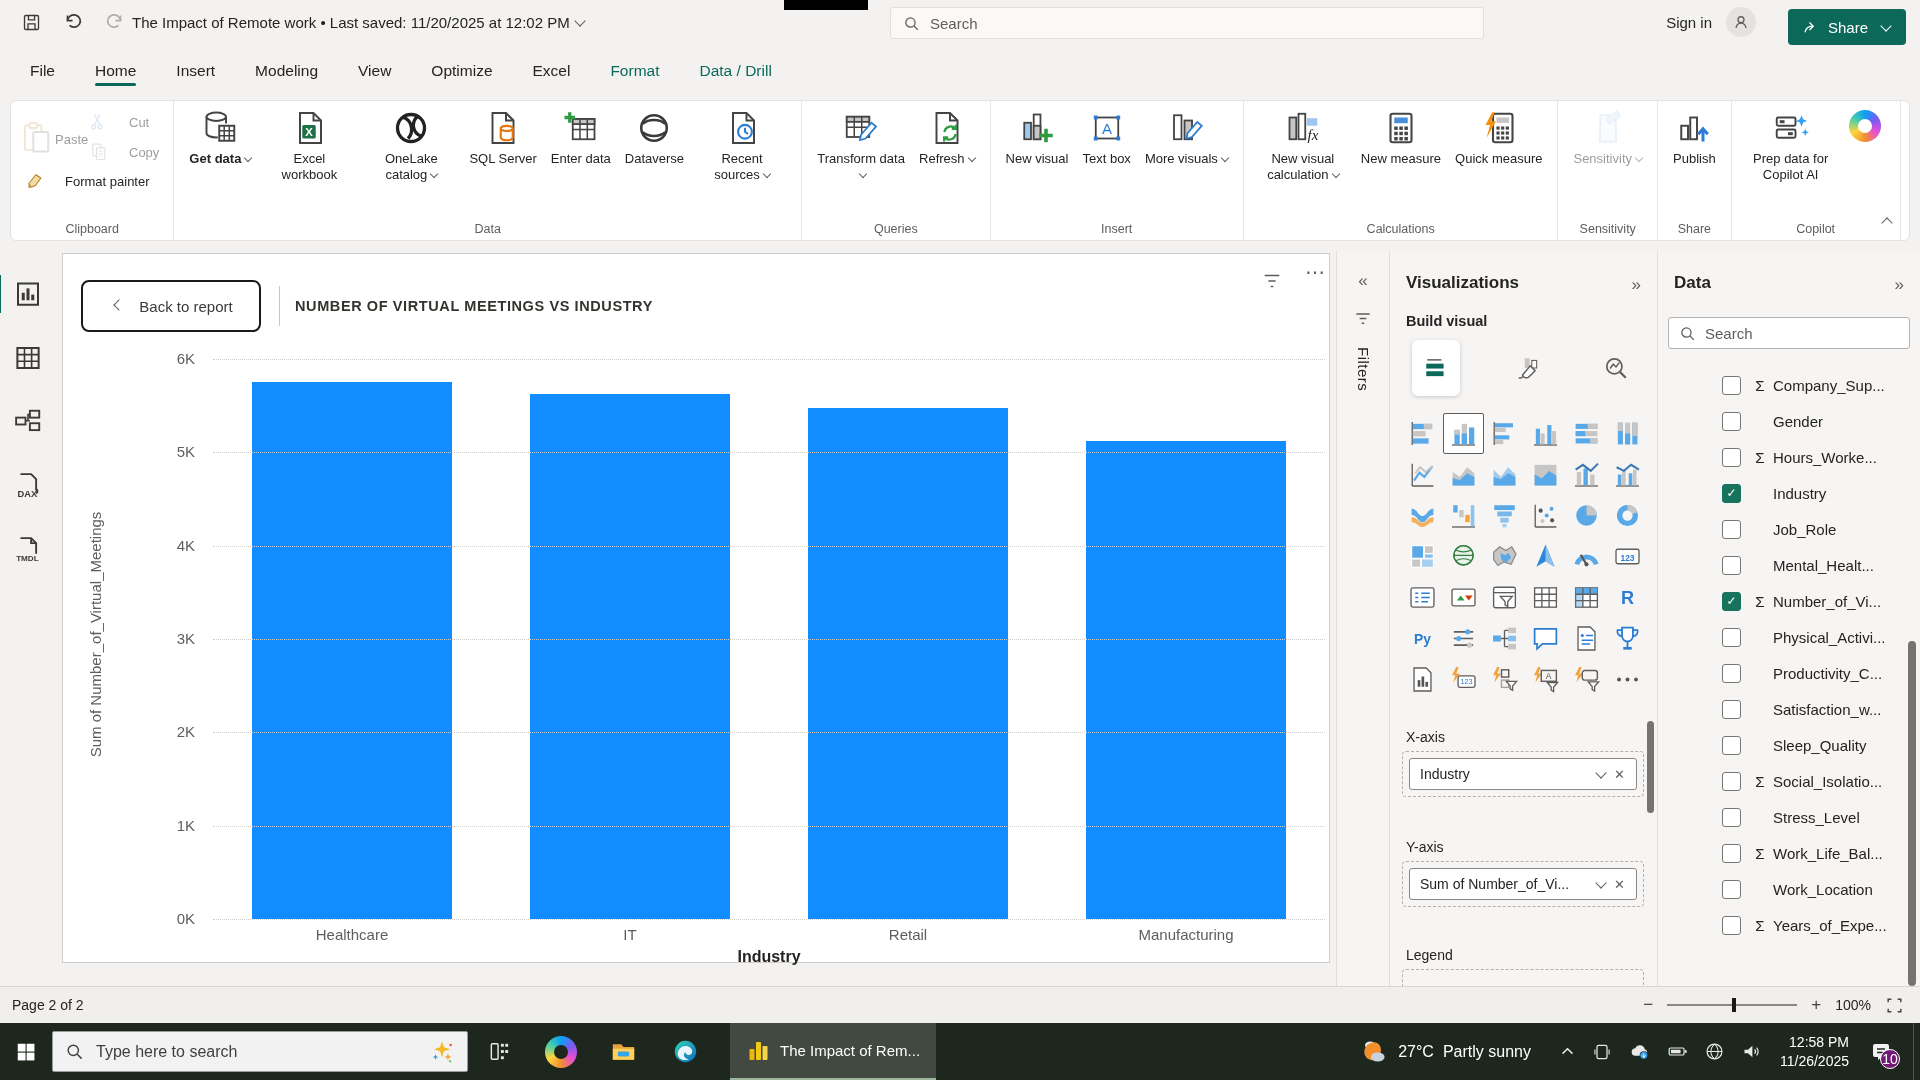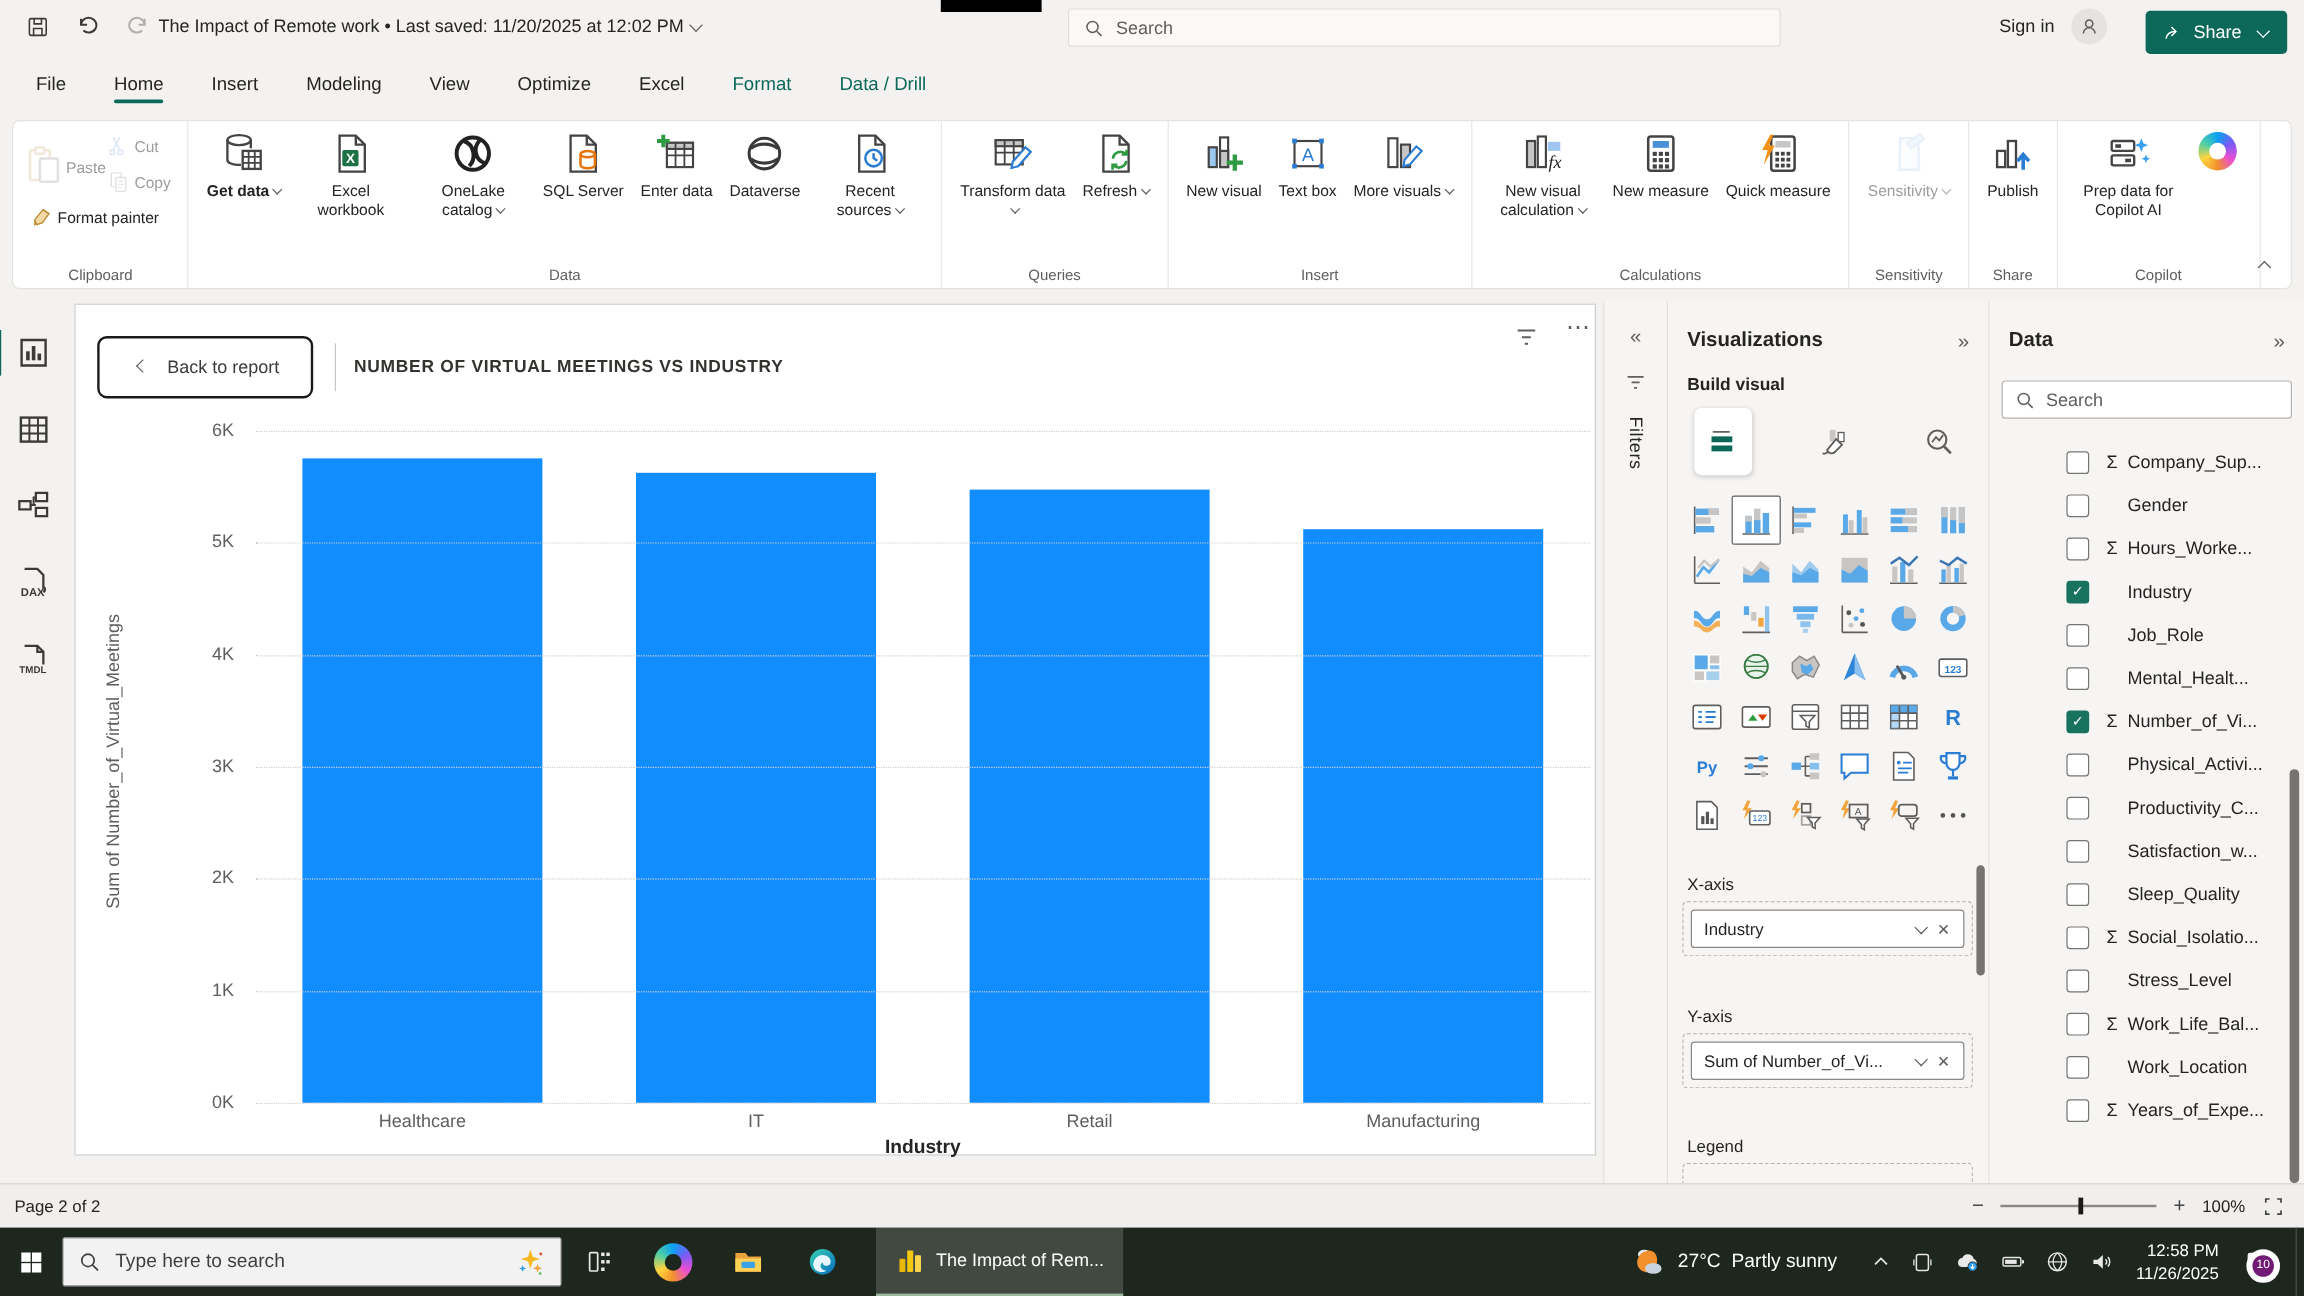--- a/index.html
+++ b/index.html
@@ -37,21 +37,21 @@
   .rbtns{flex:1;display:flex;align-items:flex-start}
   .rbtn{display:flex;flex-direction:column;align-items:center;padding:3px 7px;border-radius:4px}
   .ric{width:36px;height:36px}
   .ric svg{width:36px;height:36px}
   .rlbl{font-size:13px;color:#252423;text-align:center;line-height:1.25;margin-top:5px;max-width:88px}
   .rlbl .chev{width:5px;height:5px;border-width:1.3px;margin:0 0 2px 4px}
   .glabel{font-size:12.5px;color:#605e5c;text-align:center;padding:5px 0 4px}
   .disabled{opacity:.45}
   #clip-grid{flex:1;display:grid;grid-template-columns:62px auto;grid-template-rows:30px 30px 28px;column-gap:2px}
   #paste-btn{grid-row:1/3;display:flex;flex-direction:row;align-items:center;padding-top:2px}
-  .clip-small{display:flex;align-items:center;gap:3px;font-size:13px;color:#252423;padding:3px 6px}
+  .clip-small{display:flex;align-items:center;gap:20px;font-size:13px;color:#252423;padding:3px 6px}
   .clip-small svg{width:20px;height:20px}
   #fp-btn{grid-column:1/3}
   #ribbon-collapse{position:absolute;right:16px;bottom:8px}
   .copilot-ball{position:relative;width:32px;height:32px;border-radius:50%;background:conic-gradient(#0aa0f5,#7a5af5,#e94fd4,#f2902e,#ffd43d,#4fd0a4,#0aa0f5)}
   .copilot-ball::after{content:'';position:absolute;inset:9px;border-radius:50%;background:var(--hole,#fff)}
   
   #view-sidebar{position:absolute;left:0;top:251px;width:56px;height:735px;display:flex;flex-direction:column;align-items:center;padding-top:26px;gap:30px;box-sizing:border-box}
   .vitem{position:relative;width:34px;height:34px;display:flex;align-items:center;justify-content:center}
   .vitem.active::before{content:'';position:absolute;left:-14px;top:-2px;width:4px;height:38px;background:#0c695a}
   #canvas-card{position:absolute;left:62px;top:253px;width:1268px;height:710px;background:#fff;border:1px solid #cfcecd;box-sizing:border-box}
@@ -111,21 +111,21 @@
   .tk{height:57px;display:flex;align-items:center;justify-content:center}
   #tk-start{width:52px}
   #tk-search{width:416px;height:41px;background:#f2f2f2;border:1px solid #9a9a9a;border-radius:2px;display:flex;align-items:center;gap:12px;padding:0 12px;box-sizing:border-box;color:#3f3f3f;font-size:16px}
   .tk-ic{width:62px}
   #tk-app{height:57px;background:rgba(255,255,255,.16);display:flex;align-items:center;gap:10px;padding:0 16px;margin-left:14px;border-bottom:2px solid #9db79d;box-sizing:border-box}
   #tk-app span{color:#fff;font-size:15px;white-space:nowrap}
   #tk-weather{margin-left:auto;display:flex;align-items:center;gap:9px;color:#fff;font-size:16px}
   #tk-tray{display:flex;align-items:center;gap:16px;margin-left:28px}
   #tk-clock{color:#fff;font-size:14px;text-align:right;line-height:1.35;margin-left:18px}
   #tk-notif{position:relative;margin:0 10px 0 20px}
-  #notif-badge{position:absolute;right:-7px;bottom:-5px;width:18px;height:18px;border-radius:50%;background:#701a75;border:5px solid #ffffff;color:#fff;font-size:10px;display:flex;align-items:center;justify-content:center}
+  #notif-badge{position:absolute;right:-7px;bottom:-5px;width:18px;height:18px;border-radius:50%;background:#701a75;border:1px solid #ffffff;color:#fff;font-size:14px;display:flex;align-items:center;justify-content:center}
   #tk-desk{width:6px;height:57px;border-left:1px solid #4a544a;margin-left:10px}
 </style>
 </head>
 <body>
 
 <div id="app">
   <div id="notch"></div>
 
   <div id="titlebar">
     <div class="tbic">

